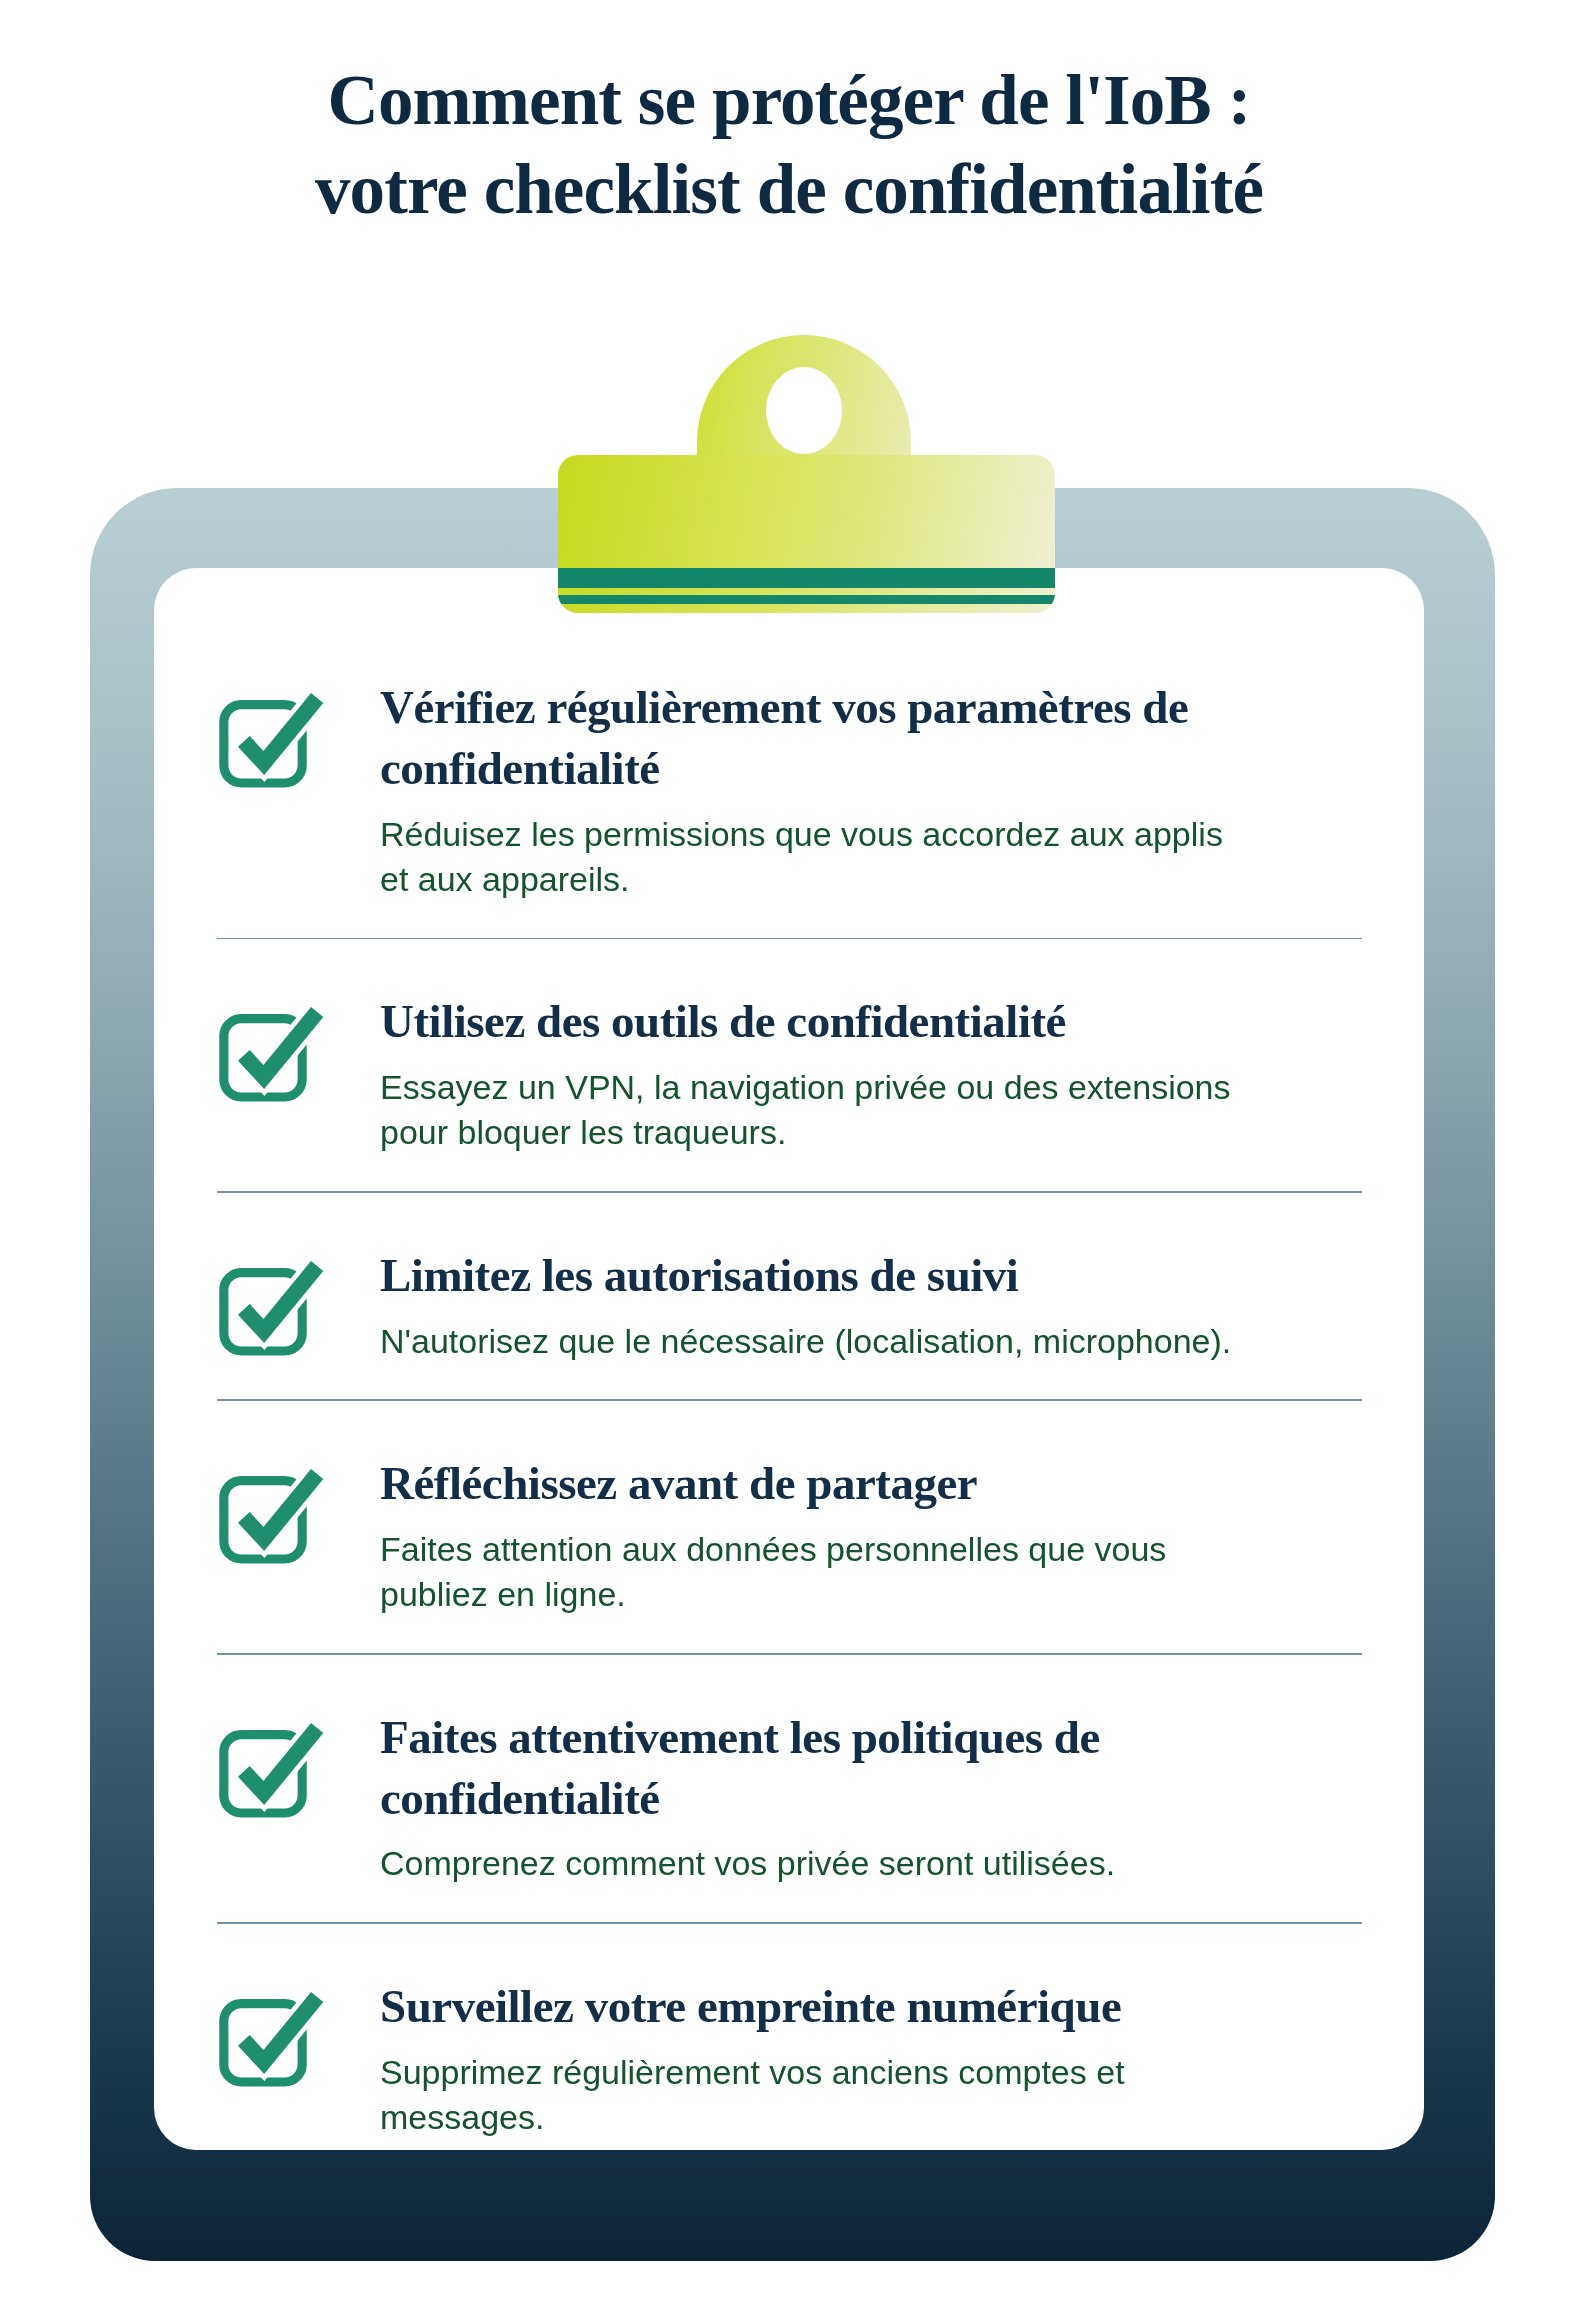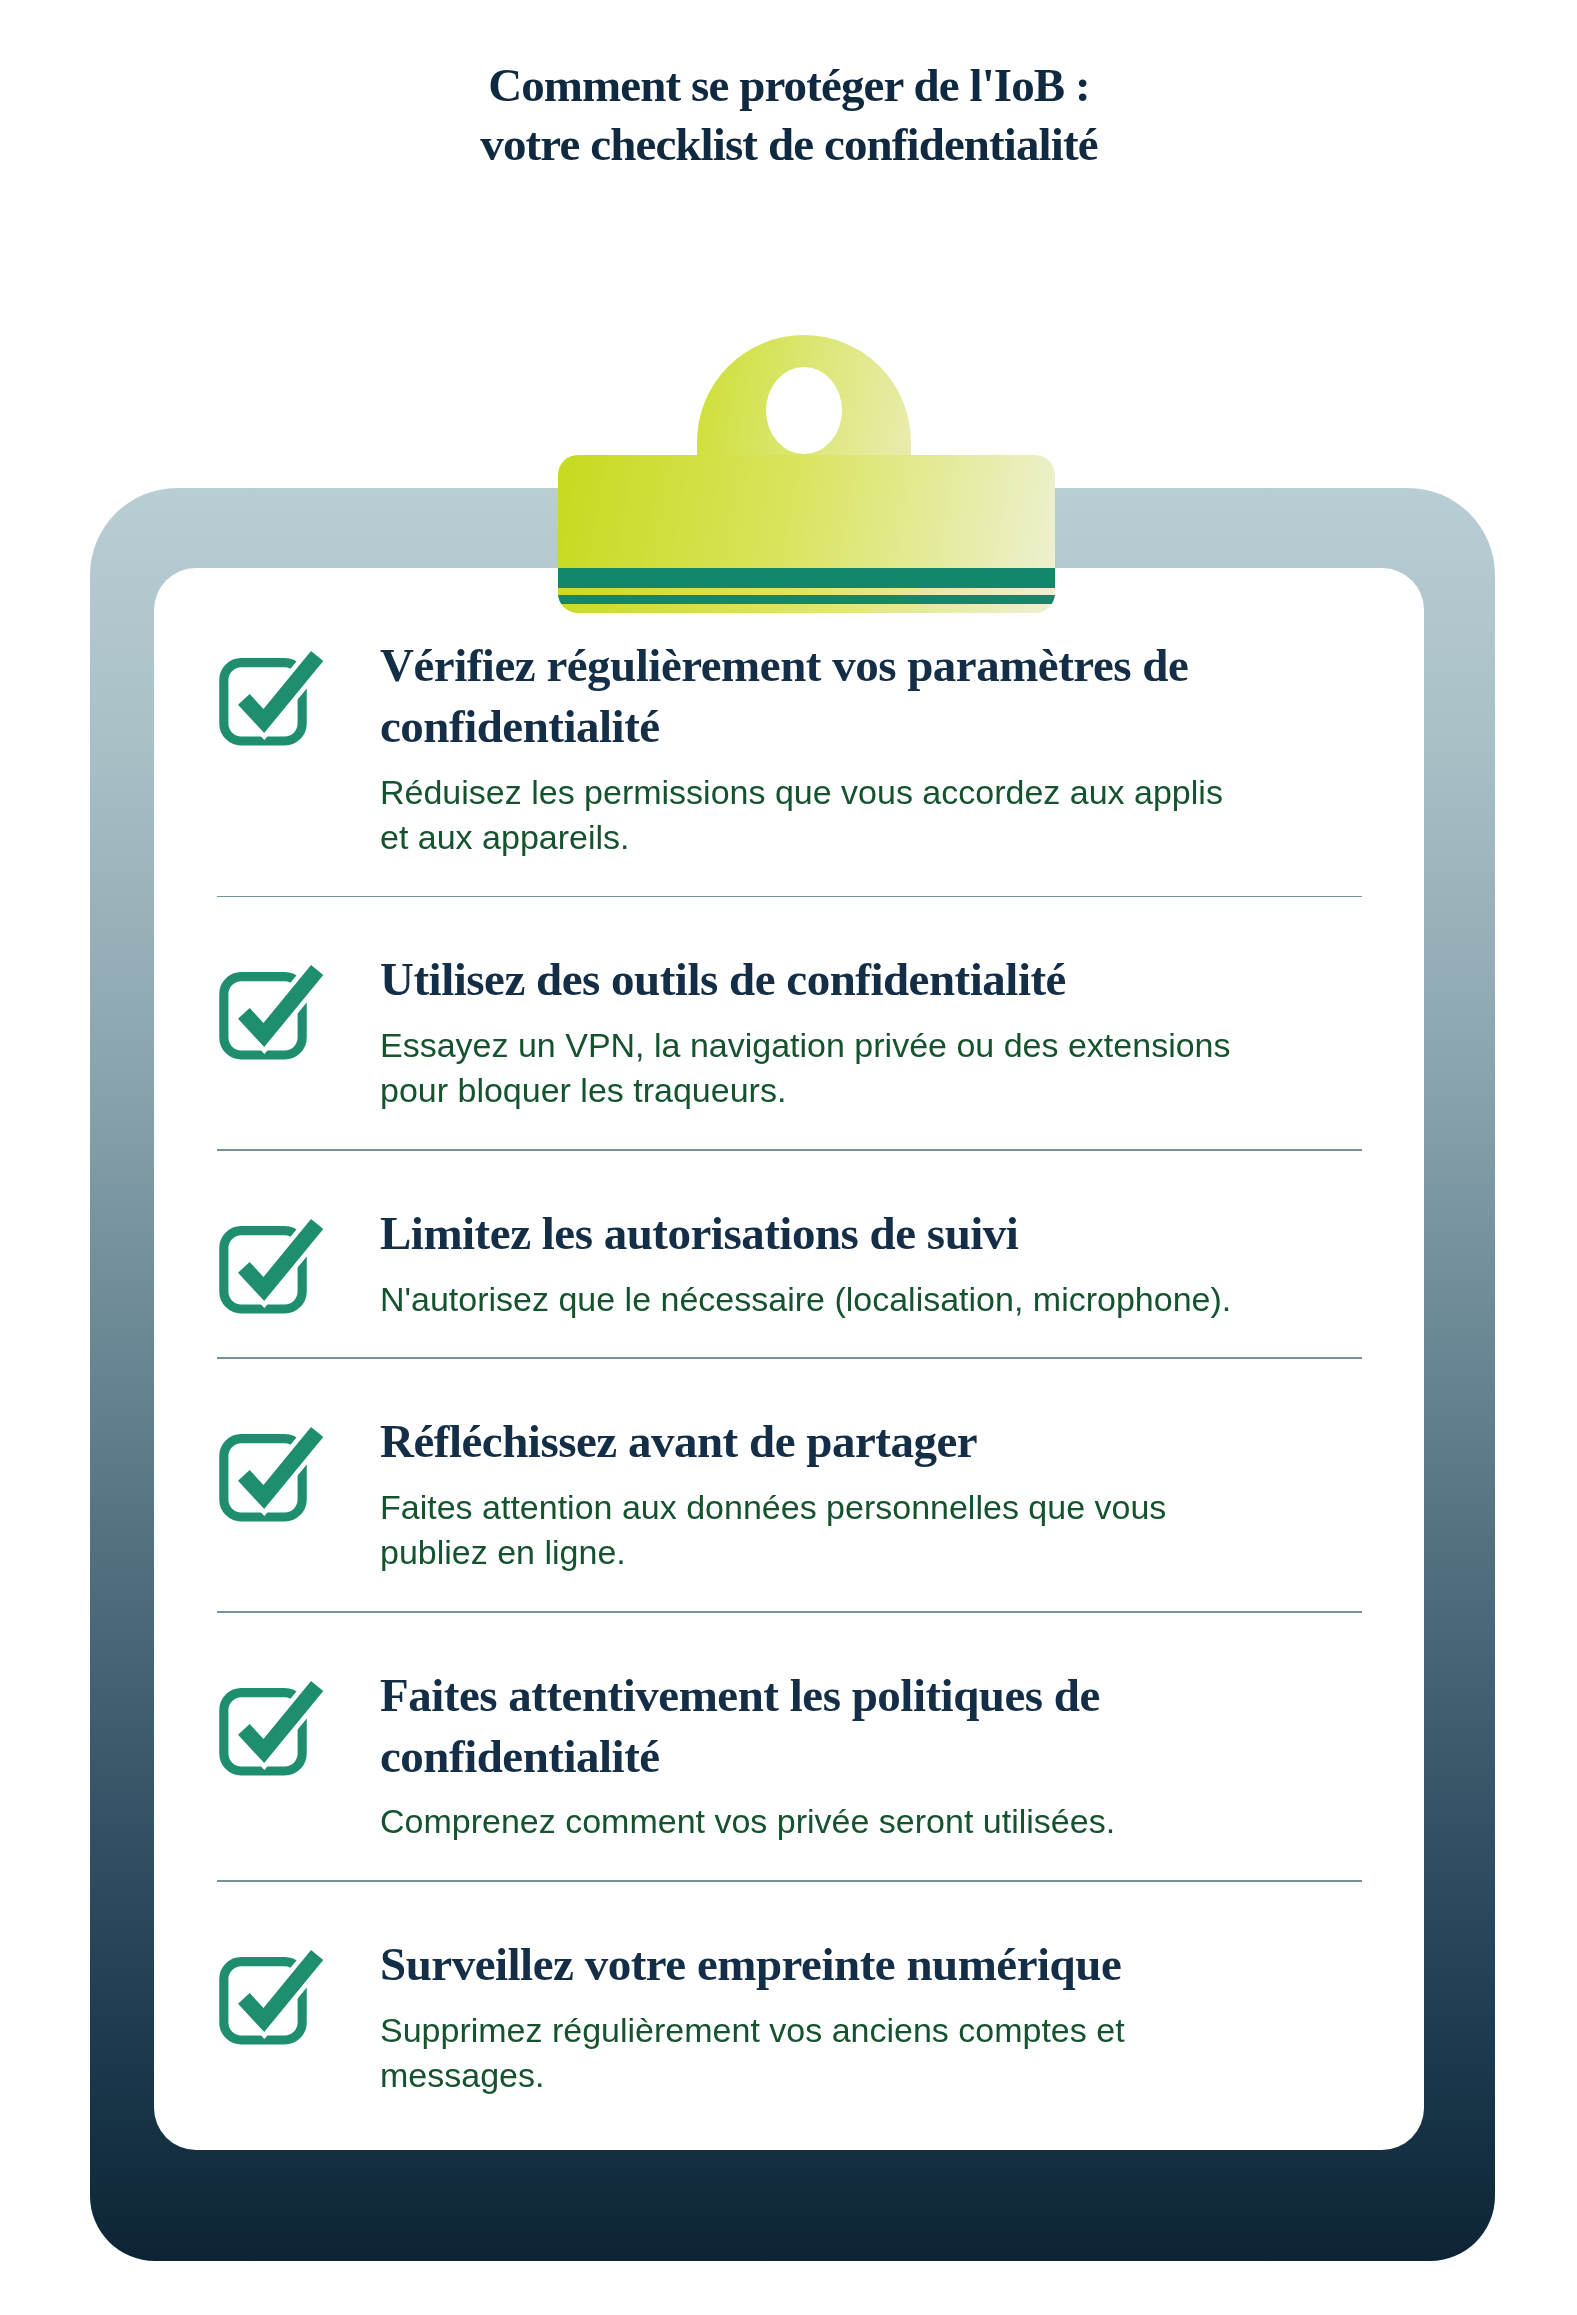--- a/index.html
+++ b/index.html
@@ -6,41 +6,41 @@
   .page {
     position:relative; width:1578px; height:2316px; background:#ffffff;
     overflow:hidden; font-family:"Liberation Sans","DejaVu Sans",sans-serif;
   }
 
   
   .page-title {
     position:absolute; top:56px; left:0; width:1578px;
     margin:0; text-align:center; white-space:pre-line;
     font-family:"Liberation Serif","DejaVu Serif",serif;
-    font-weight:700; font-size:47px; line-height:1.26;
+    font-weight:700; font-size:71px; line-height:1.26;
     letter-spacing:-0.9px; color:#0f2940;
   }
   .page-subtitle {
     position:absolute; top:255px; left:0; width:1578px;
     margin:0; text-align:center;
     font-size:30px; line-height:1.3; color:#16334b;
   }
 
   
   .board {
     position:absolute; left:90px; top:488px; width:1405px; height:1773px;
     border-radius:87px 87px 65px 65px;
     background:linear-gradient(180deg,
       #b9ced3 0%, #a9c0c7 14%, #8aa4ae 33%, #62808e 52%,
       #3d5c6e 70%, #1d3c50 87%, #0d2435 100%);
   }
   .paper {
     position:absolute; left:154px; top:568px; width:1270px; height:1582px;
     box-sizing:border-box; border-radius:42px; background:#ffffff;
-    padding:67px 62px 0 63px; overflow:hidden;
+    padding:109px 62px 0 63px; overflow:hidden;
   }
 
   
   .clip-arch {
     position:absolute; left:697px; top:335px; width:214px; height:145px;
     border-radius:108px 108px 0 0;
     background:linear-gradient(100deg,#cddf33 0%,#dde77a 55%,#e9ecb0 100%);
   }
   .clip-hole {
     position:absolute; left:69px; top:32px; width:76px; height:87px;

